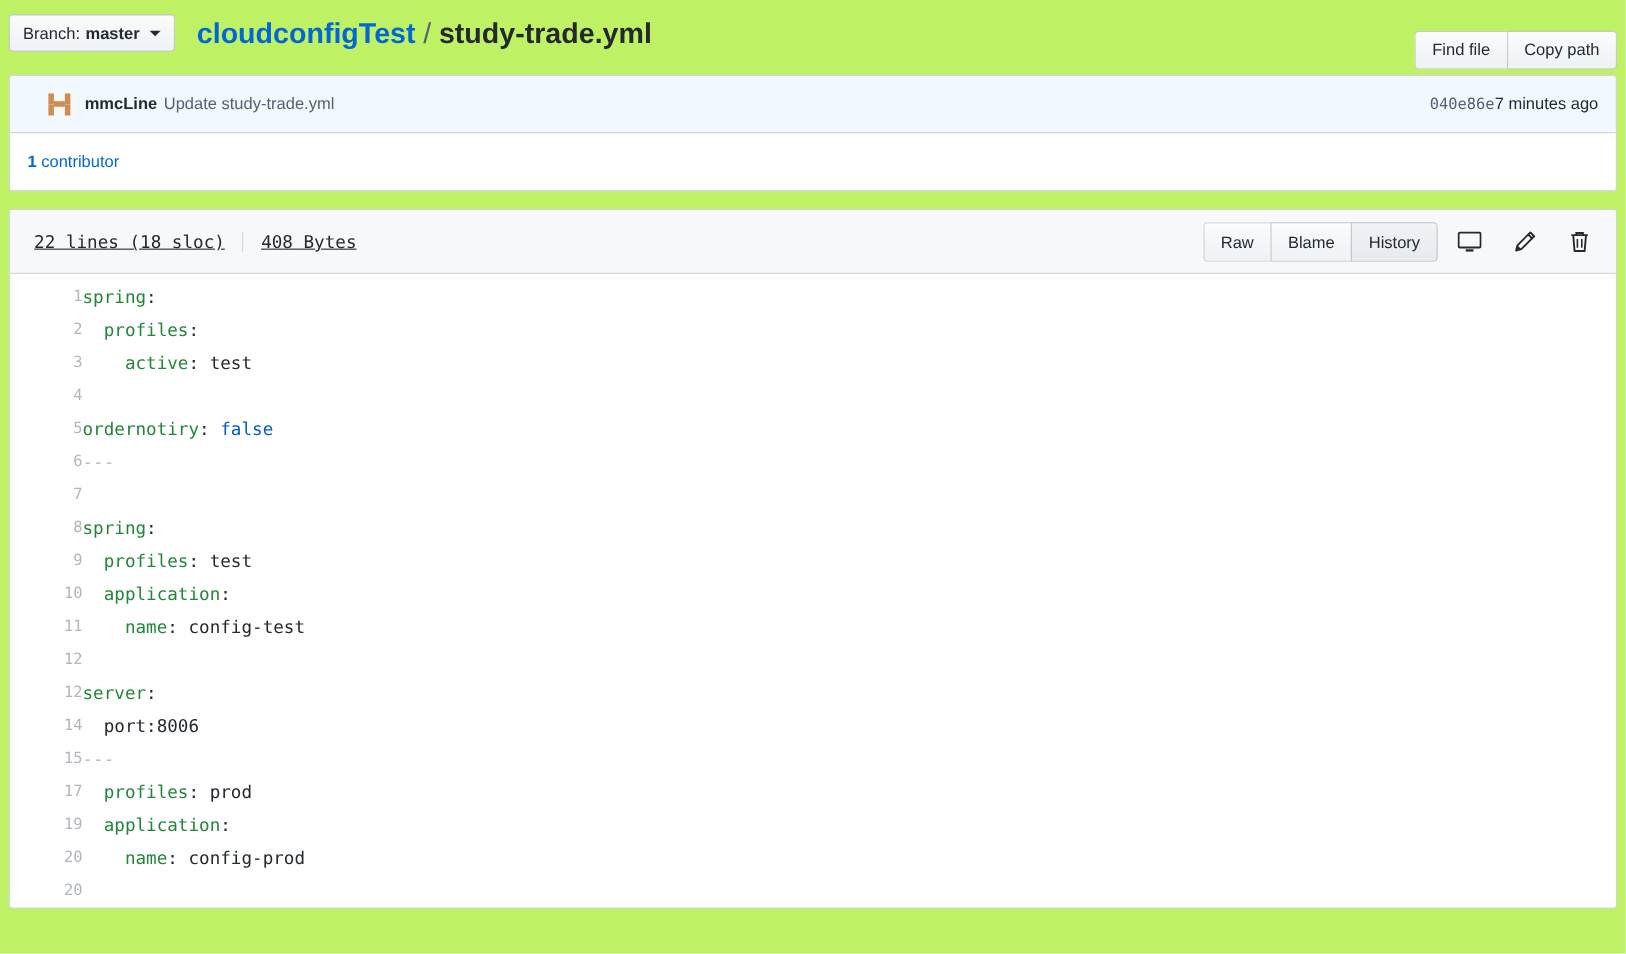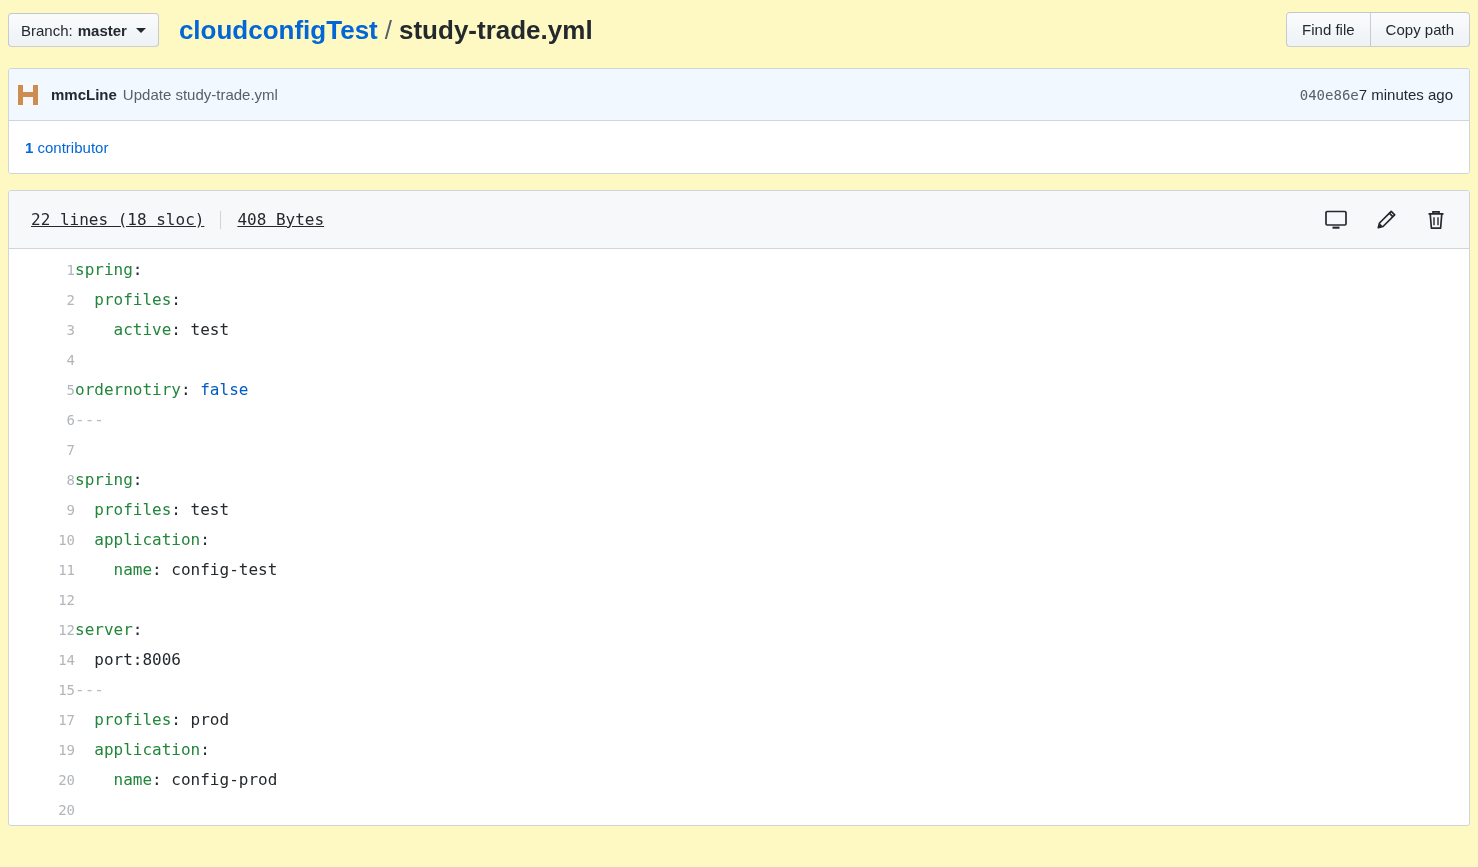--- a/index.html
+++ b/index.html
@@ -4,21 +4,21 @@
 <style>
   * { box-sizing: border-box; }
   html, body {
     margin: 0; padding: 0;
     width: 1478px; height: 867px;
     background: #ffffff;
     font-family: "Liberation Sans", sans-serif;
     color: #24292e;
     overflow: hidden;
   }
-  .page { width: 1478px; height: 867px; position: relative; background: #fef9c3; }
+  .page { width: 1478px; height: 867px; position: relative; background: #bef264; }
 
   
   .topbar {
     height: 60px;
     display: flex;
     align-items: center;
     padding: 0 8px 0 8px;
     position: relative;
   }
   .branch-btn {
@@ -55,21 +55,21 @@
     gap: 7px;
     white-space: nowrap;
   }
   .breadcrumb .repo { color: #0366d6; cursor: pointer; }
   .breadcrumb .sep { color: #586069; font-weight: 400; }
   .breadcrumb .fname { color: #24292e; }
 
   .topbar-actions {
     position: absolute;
     right: 8px;
-    top: 12px;
+    top: 28px;
     display: flex;
   }
   .btn-group { display: flex; }
   .btn {
     height: 35px;
     padding: 0 15px;
     display: inline-flex;
     align-items: center;
     justify-content: center;
     background: #eff3f6;
@@ -90,21 +90,21 @@
     border: 1px solid #d1d5da;
     border-radius: 3px;
     overflow: hidden;
   }
   .commit-row {
     background: #f1f8ff;
     border-bottom: 1px solid #d1d5da;
     height: 52px;
     display: flex;
     align-items: center;
-    padding: 0 6px;
+    padding: 0 32px;
     position: relative;
   }
   .avatar {
     width: 26px; height: 26px;
     border-radius: 3px;
     flex: 0 0 auto;
     margin-right: 10px;
     background: #f5f5f5;
     display: block;
   }
@@ -281,20 +281,25 @@
   <div class="file-box">
 
     <div class="file-header">
       <div class="file-info">
         <span>22 lines (18 sloc)</span>
         <span class="divider"></span>
         <span>408 Bytes</span>
       </div>
 
       <div class="file-actions">
+        <div class="btn-group">
+          <button class="btn">Raw</button>
+          <button class="btn">Blame</button>
+          <button class="btn history">History</button>
+        </div>
 
         <button class="icon-btn">
           <svg width="22" height="20" viewBox="0 0 22 20">
             <rect x="1" y="1.5" width="20" height="13.5" rx="1.2" fill="none" stroke="#24292e" stroke-width="1.7"></rect>
             <rect x="7.5" y="16.6" width="7" height="2.1" fill="#24292e"></rect>
           </svg>
         </button>
 
         <button class="icon-btn">
           <svg width="22" height="22" viewBox="0 0 22 22">

